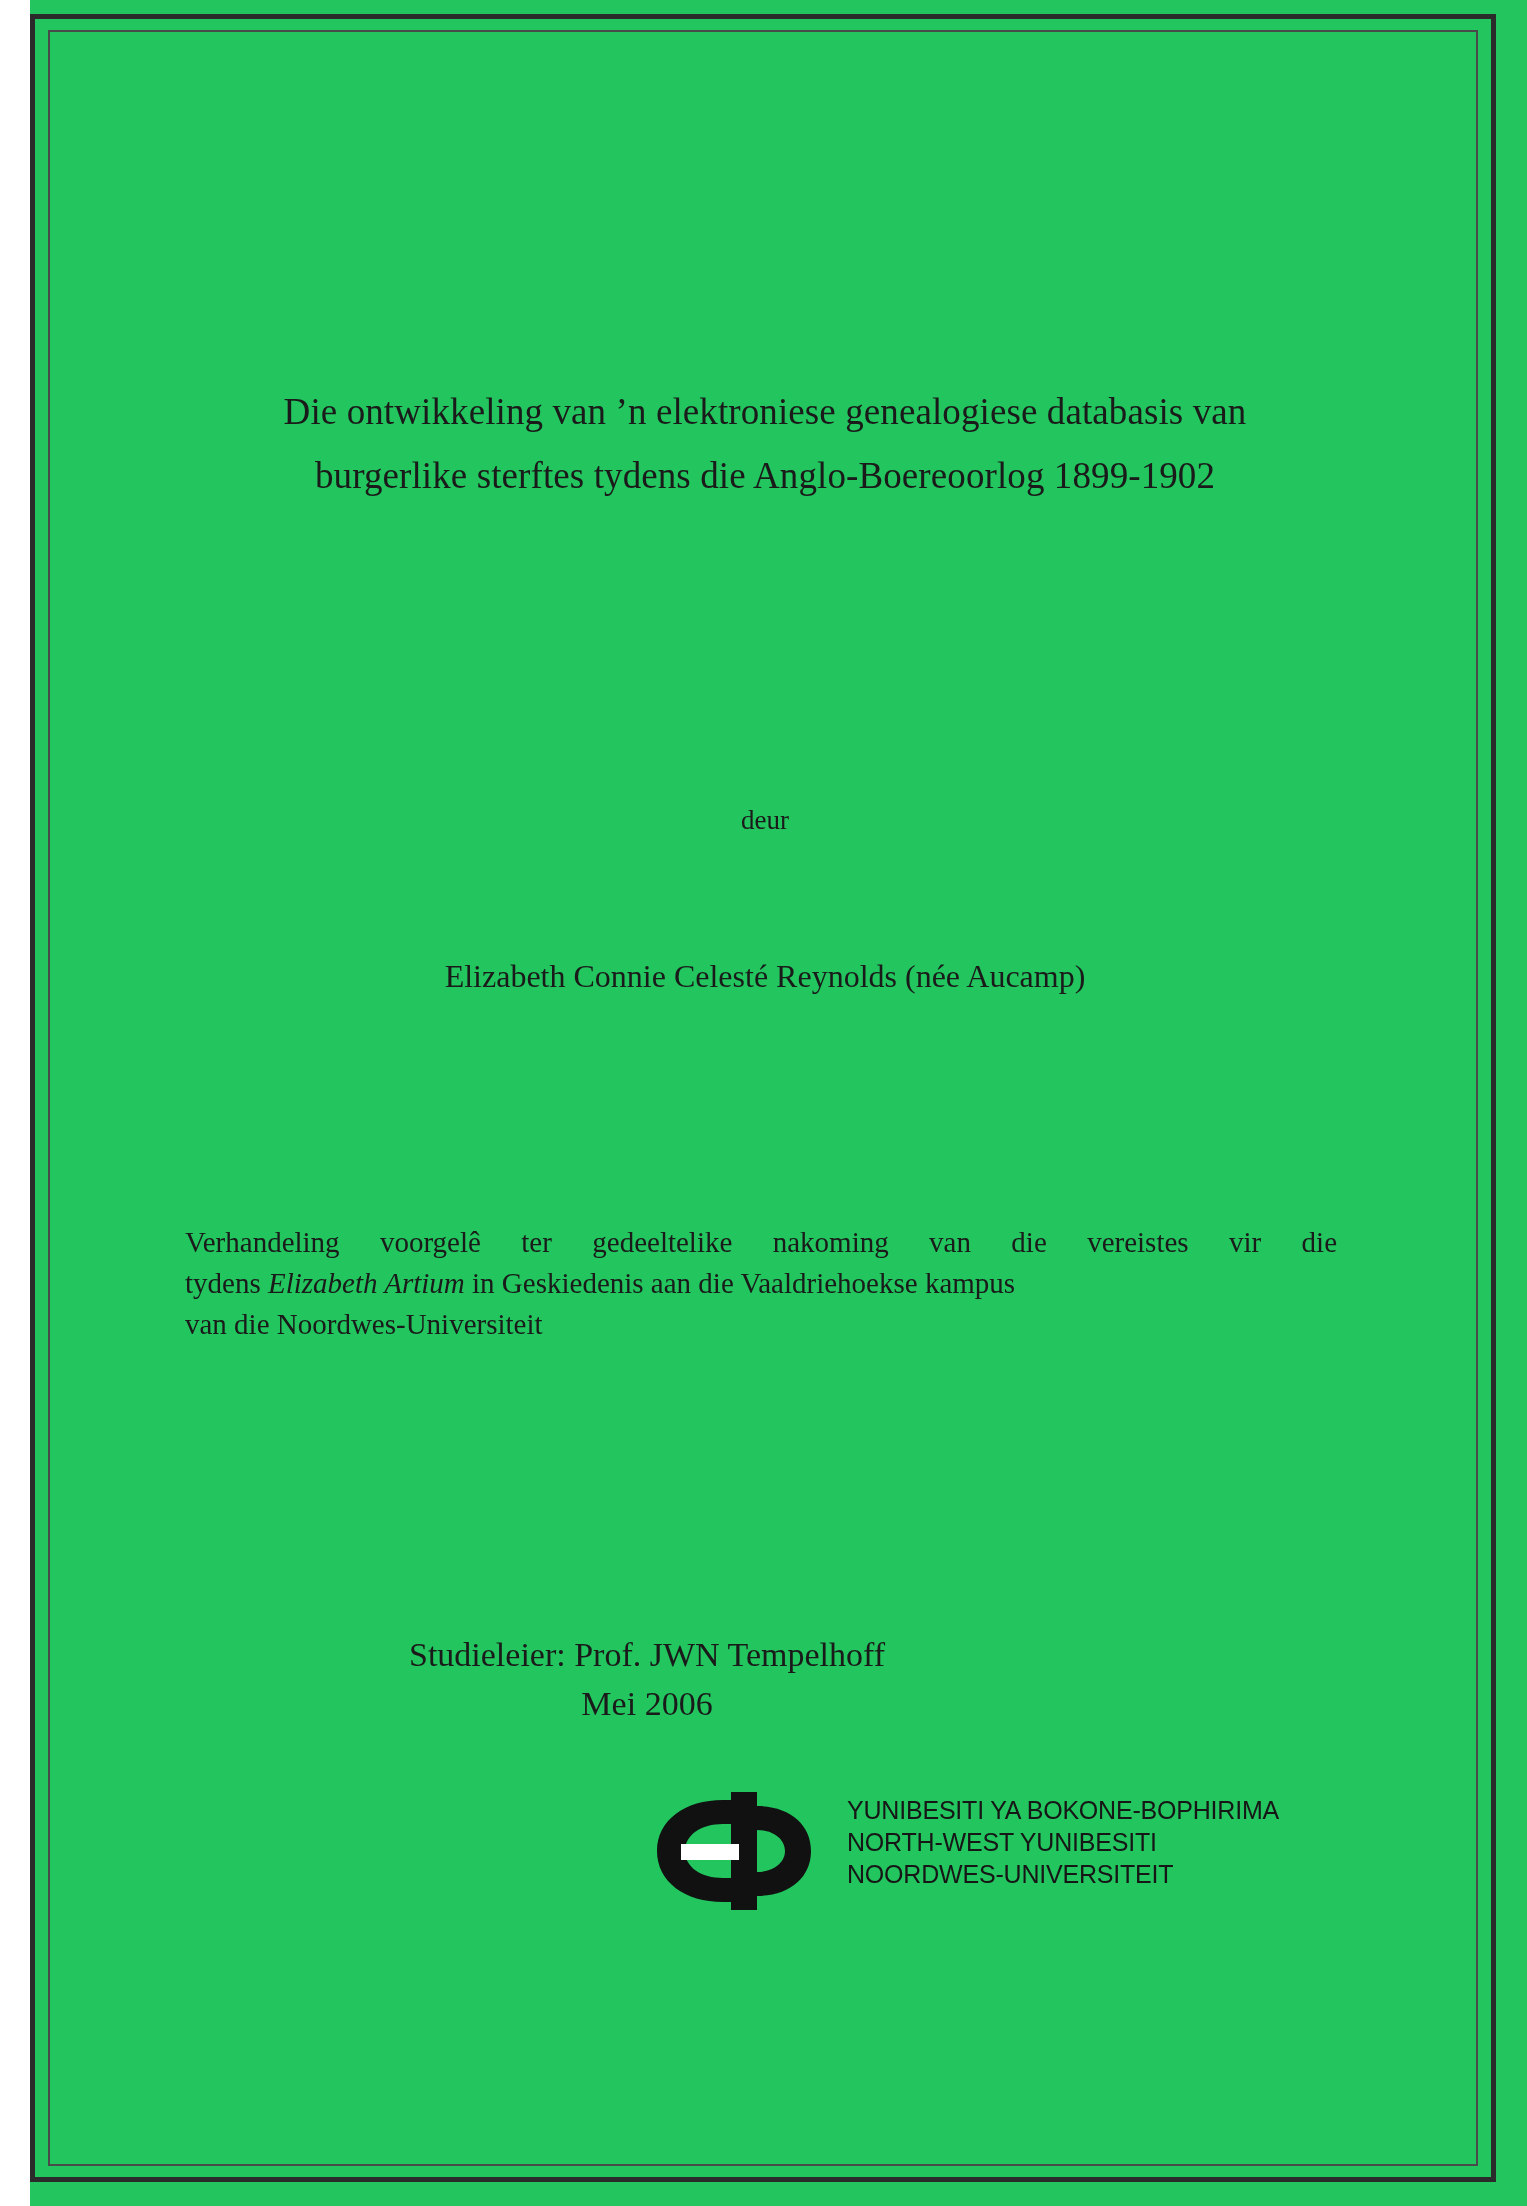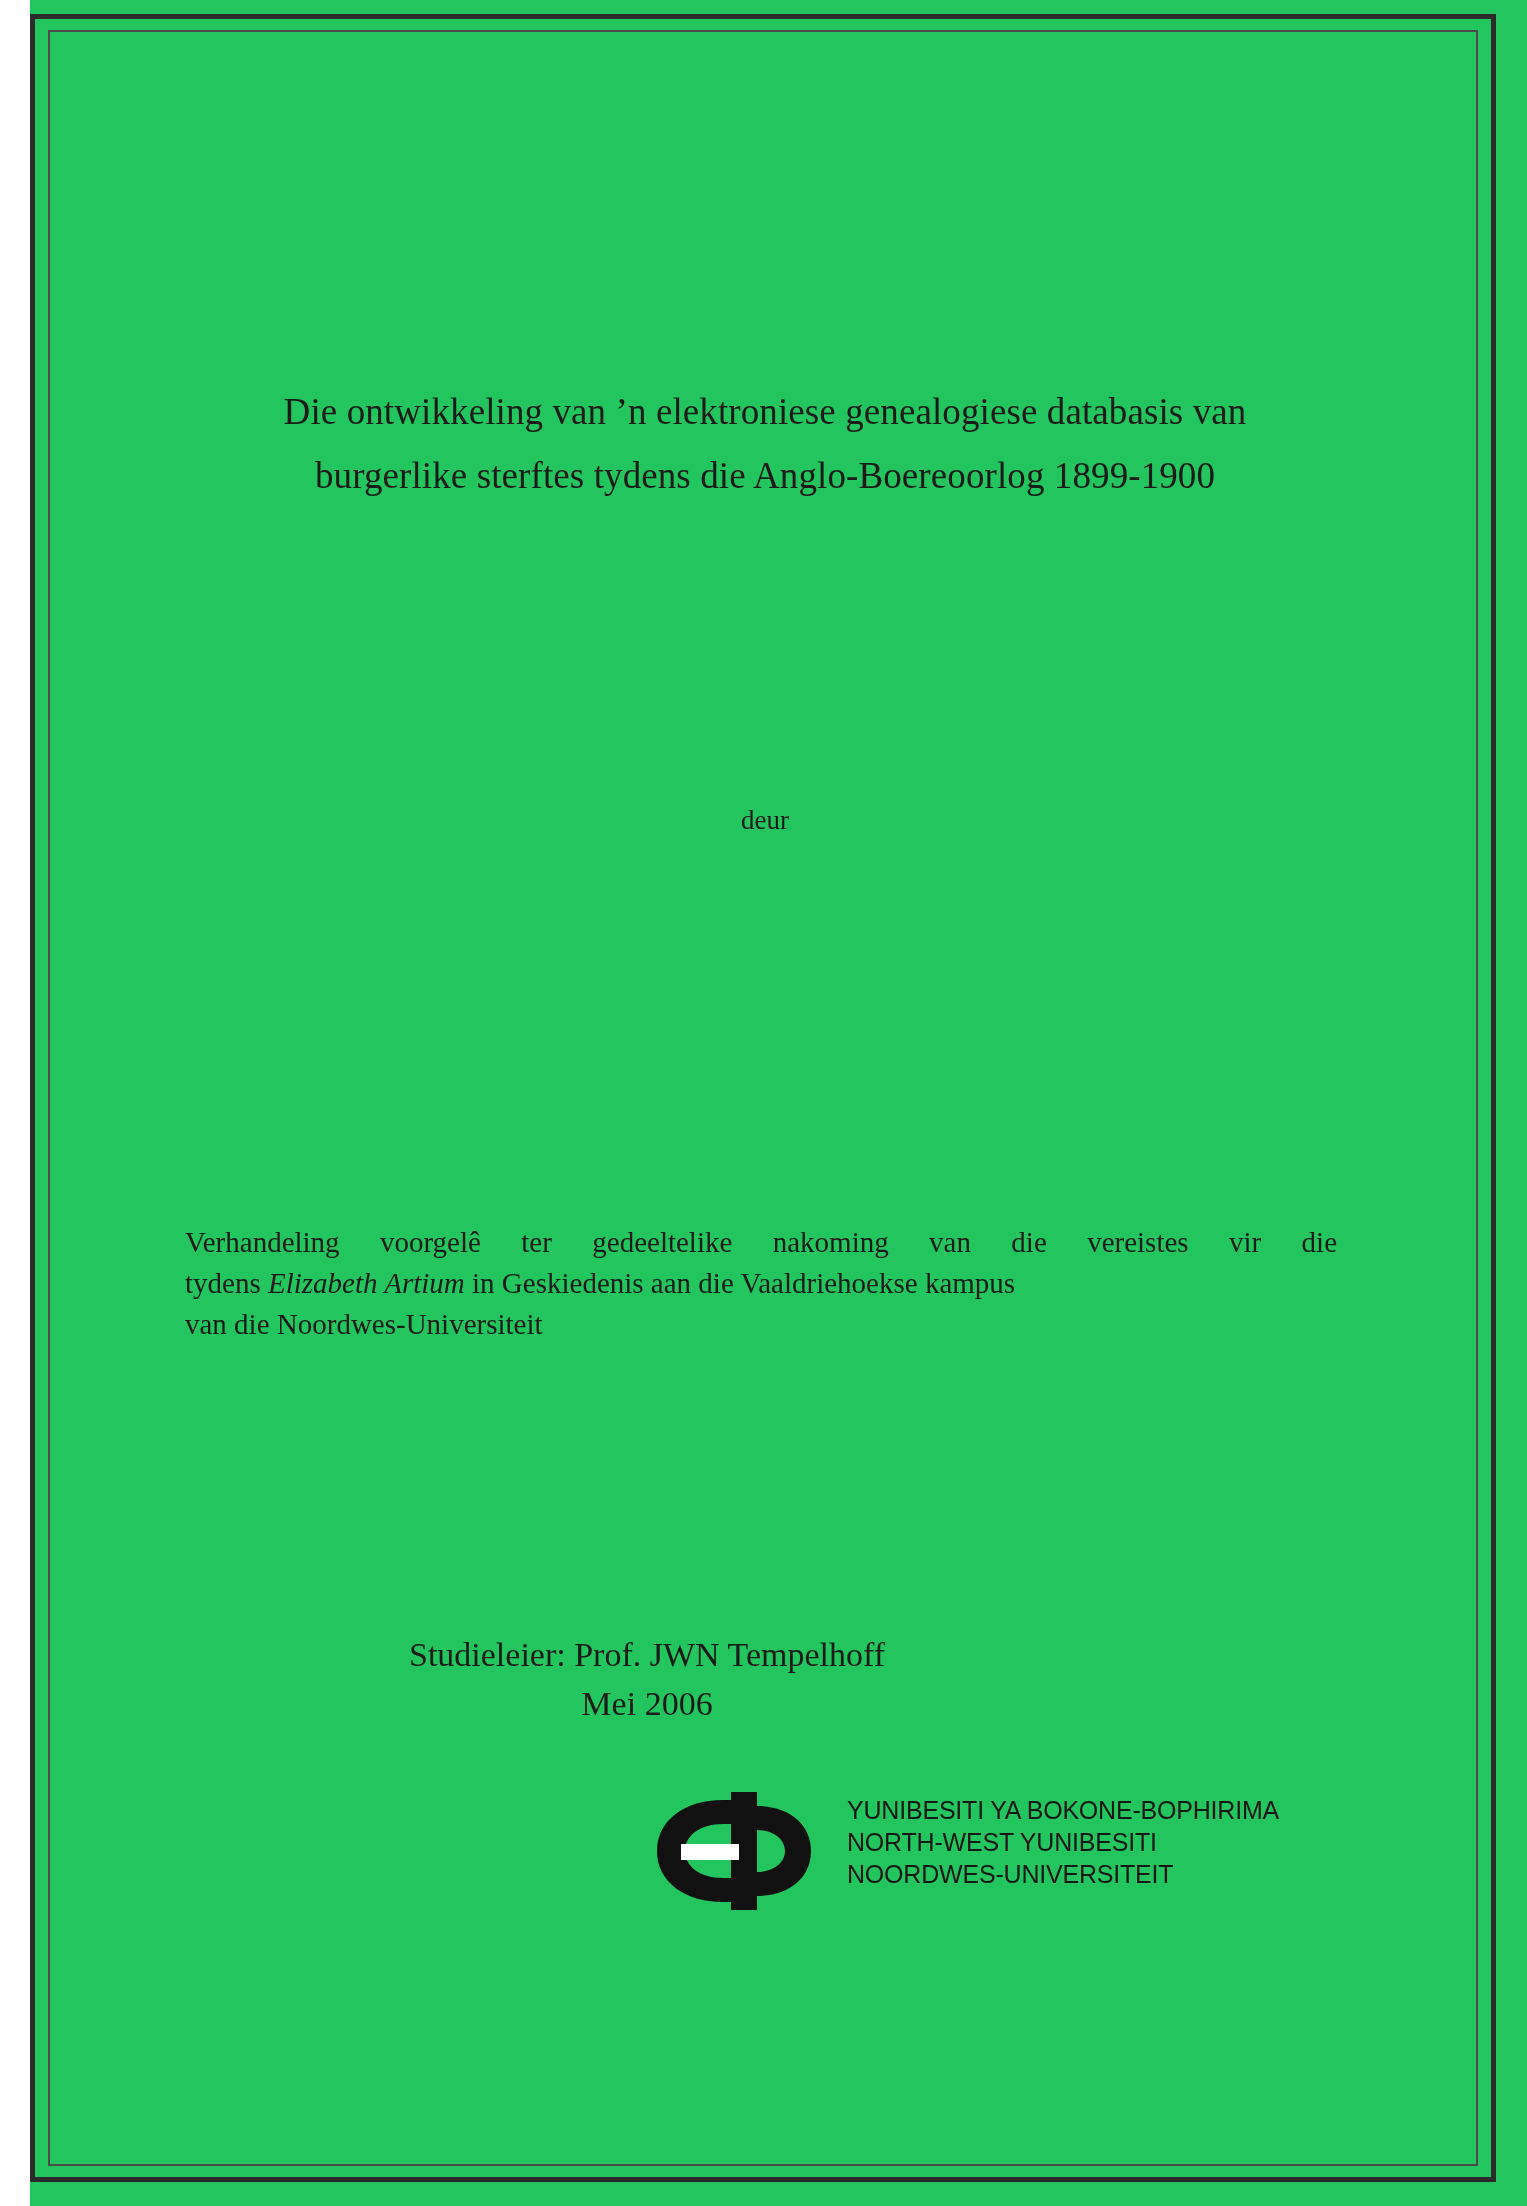--- a/index.html
+++ b/index.html
@@ -149,25 +149,26 @@
 <div class="page">
 
   <div class="scan-edge-left"></div>
   <div class="scan-frame-outer"></div>
   <div class="scan-frame-inner"></div>
 
   <div class="content">
 
     <div class="title-block">
       <div class="title-line">Die ontwikkeling van ’n elektroniese genealogiese databasis van</div>
-      <div class="title-line">burgerlike sterftes tydens die Anglo-Boereoorlog 1899-1900</div>
+      <div class="title-line">burgerlike sterftes tydens die Anglo-Boereoorlog 1899-1902</div>
     </div>
 
     <div class="deur">deur</div>
 
+    <div class="author">Elizabeth Connie Celesté Reynolds (née Aucamp)</div>
 
     <div class="statement">
       <div class="justified">Verhandeling voorgelê ter gedeeltelike nakoming van die vereistes vir die</div>
       <div class="plain"><span>tydens </span><i>Elizabeth Artium</i><span> in Geskiedenis aan die Vaaldriehoekse kampus</span></div>
       <div class="plain">van die Noordwes-Universiteit</div>
     </div>
 
     <div class="supervisor">
       <div>Studieleier: Prof. JWN Tempelhoff</div>
       <div>Mei 2006</div>

